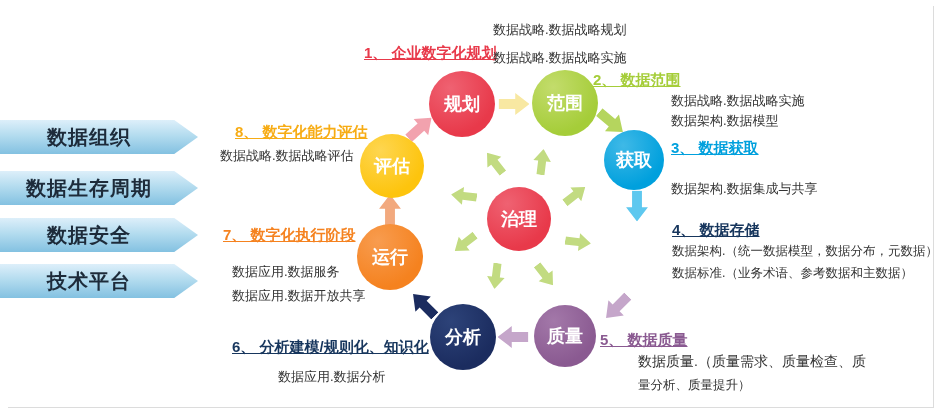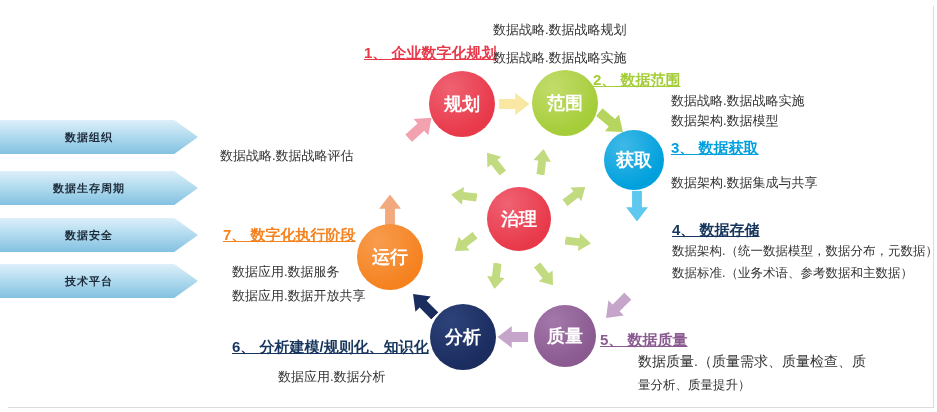--- a/index.html
+++ b/index.html
@@ -4,21 +4,21 @@
 <style>
   html,body{margin:0;padding:0;background:#ffffff;}
   .stage{position:relative;width:937px;height:412px;background:#ffffff;overflow:hidden;
          font-family:"Liberation Sans","DejaVu Sans",sans-serif;}
   .frame{position:absolute;left:8px;top:6px;width:925px;height:401px;
          border-right:1px solid #dcdcdc;border-bottom:1px solid #dcdcdc;pointer-events:none;}
   .banner{position:absolute;left:0;width:198px;height:34px;box-sizing:border-box;
           display:flex;align-items:center;justify-content:center;padding-right:20px;
           clip-path:polygon(0 0,88% 0,100% 50%,88% 100%,0 100%);
           background:linear-gradient(180deg,#ddeffa 0%,#b4dcef 45%,#83c1e1 100%);
-          color:#1d2b3a;font-size:11px;font-weight:700;letter-spacing:1px;}
+          color:#1d2b3a;font-size:20px;font-weight:700;letter-spacing:1px;}
   .node{position:absolute;border-radius:50%;display:flex;align-items:center;justify-content:center;
         color:#ffffff;font-weight:700;font-size:18px;}
   .barrow{position:absolute;clip-path:polygon(0% 31%,54% 31%,54% 8%,100% 50%,54% 92%,54% 69%,0% 69%);}
   .ann-title{position:absolute;font-size:15px;font-weight:700;white-space:nowrap;text-decoration:underline;}
   .ann-line{position:absolute;font-size:13px;color:#333333;white-space:nowrap;}
 </style>
 </head>
 <body>
 
 <div class="stage">
@@ -67,45 +67,49 @@
   </div>
   <div class="node" style="left:534px;top:305px;width:62px;height:62px;background:radial-gradient(circle at 32% 26%,#a378a9,#8a5a91 70%)">
     <span>质量</span>
   </div>
   <div class="node" style="left:430px;top:304px;width:66px;height:66px;background:radial-gradient(circle at 32% 26%,#2d4379,#1b2c5f 70%)">
     <span>分析</span>
   </div>
   <div class="node" style="left:357px;top:224px;width:66px;height:66px;background:radial-gradient(circle at 32% 26%,#f89c4f,#f5821f 70%)">
     <span>运行</span>
   </div>
+  <div class="node" style="left:360px;top:134px;width:64px;height:64px;background:radial-gradient(circle at 32% 26%,#fed650,#fdc40d 70%)">
+    <span>评估</span>
+  </div>
   <div class="node" style="left:487px;top:187px;width:64px;height:64px;background:radial-gradient(circle at 32% 26%,#ef6272,#e8394a 70%)">
     <span>治理</span>
   </div>
 
   <div class="ann-line" style="left:493px;top:21px">数据战略.数据战略规划</div>
   <div class="ann-title" style="left:364px;top:44px;color:#e8394a">1、 企业数字化规划</div>
   <div class="ann-line" style="left:493px;top:49px">数据战略.数据战略实施</div>
 
   <div class="ann-title" style="left:593px;top:71px;color:#a5cd39">2、 数据范围</div>
   <div class="ann-line" style="left:671px;top:92px">数据战略.数据战略实施</div>
   <div class="ann-line" style="left:671px;top:112px">数据架构.数据模型</div>
 
   <div class="ann-title" style="left:671px;top:139px;color:#00a0dd">3、 数据获取</div>
-  <div class="ann-line" style="left:671px;top:174px">数据架构.数据集成与共享</div>
+  <div class="ann-line" style="left:671px;top:180px">数据架构.数据集成与共享</div>
 
   <div class="ann-title" style="left:672px;top:221px;color:#17365d">4、 数据存储</div>
   <div class="ann-line" style="left:672px;top:243px;font-size:12.5px">数据架构.（统一数据模型，数据分布，元数据）</div>
   <div class="ann-line" style="left:672px;top:265px;font-size:12.5px">数据标准.（业务术语、参考数据和主数据）</div>
 
   <div class="ann-title" style="left:600px;top:331px;color:#8a5a91">5、 数据质量</div>
   <div class="ann-line" style="left:638px;top:353px;font-size:14px">数据质量.（质量需求、质量检查、质</div>
   <div class="ann-line" style="left:638px;top:377px;font-size:12.5px">量分析、质量提升）</div>
 
   <div class="ann-title" style="left:232px;top:338px;color:#17365d">6、 分析建模/规则化、知识化</div>
   <div class="ann-line" style="left:278px;top:368px">数据应用.数据分析</div>
 
   <div class="ann-title" style="left:223px;top:226px;color:#f5821f">7、 数字化执行阶段</div>
   <div class="ann-line" style="left:232px;top:263px">数据应用.数据服务</div>
   <div class="ann-line" style="left:232px;top:287px">数据应用.数据开放共享</div>
 
+  <div class="ann-title" style="left:235px;top:123px;color:#f7ac14">8、 数字化能力评估</div>
   <div class="ann-line" style="left:220px;top:147px">数据战略.数据战略评估</div>
 
 </div>
 
 </body></html>

